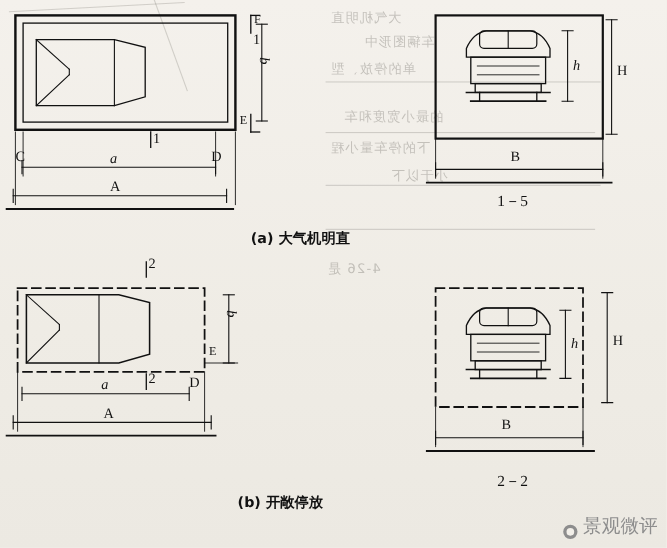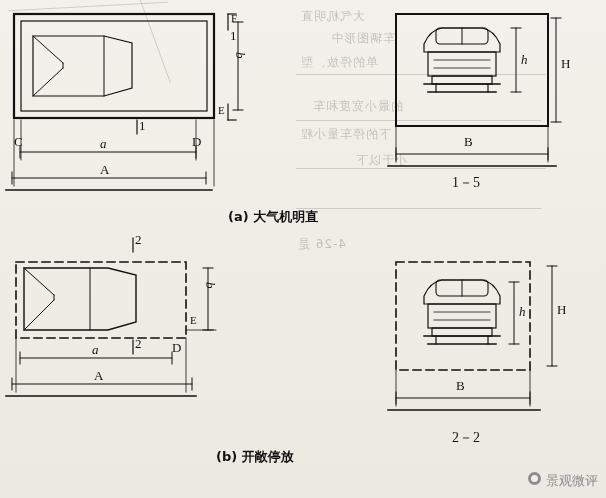--- a/index.html
+++ b/index.html
@@ -80,24 +80,24 @@
     font-size: 13px;
     color: #111;
     writing-mode: vertical-rl;
     text-orientation: mixed;
   }
   .wm {
     position: absolute;
     right: 8px;
     bottom: 8px;
     display: flex;
-    align-items: flex-start;
+    align-items: flex-end;
     gap: 5px;
     font-family: "DejaVu Sans", sans-serif;
-    font-size: 13px;
+    font-size: 17px;
     color: #8d8d8d;
   }
   .wm-dot {
     width: 13px; height: 13px;
     border-radius: 50%;
     background: #8d8d8d;
     display: inline-block;
     position: relative;
   }
   .wm-dot::after {

